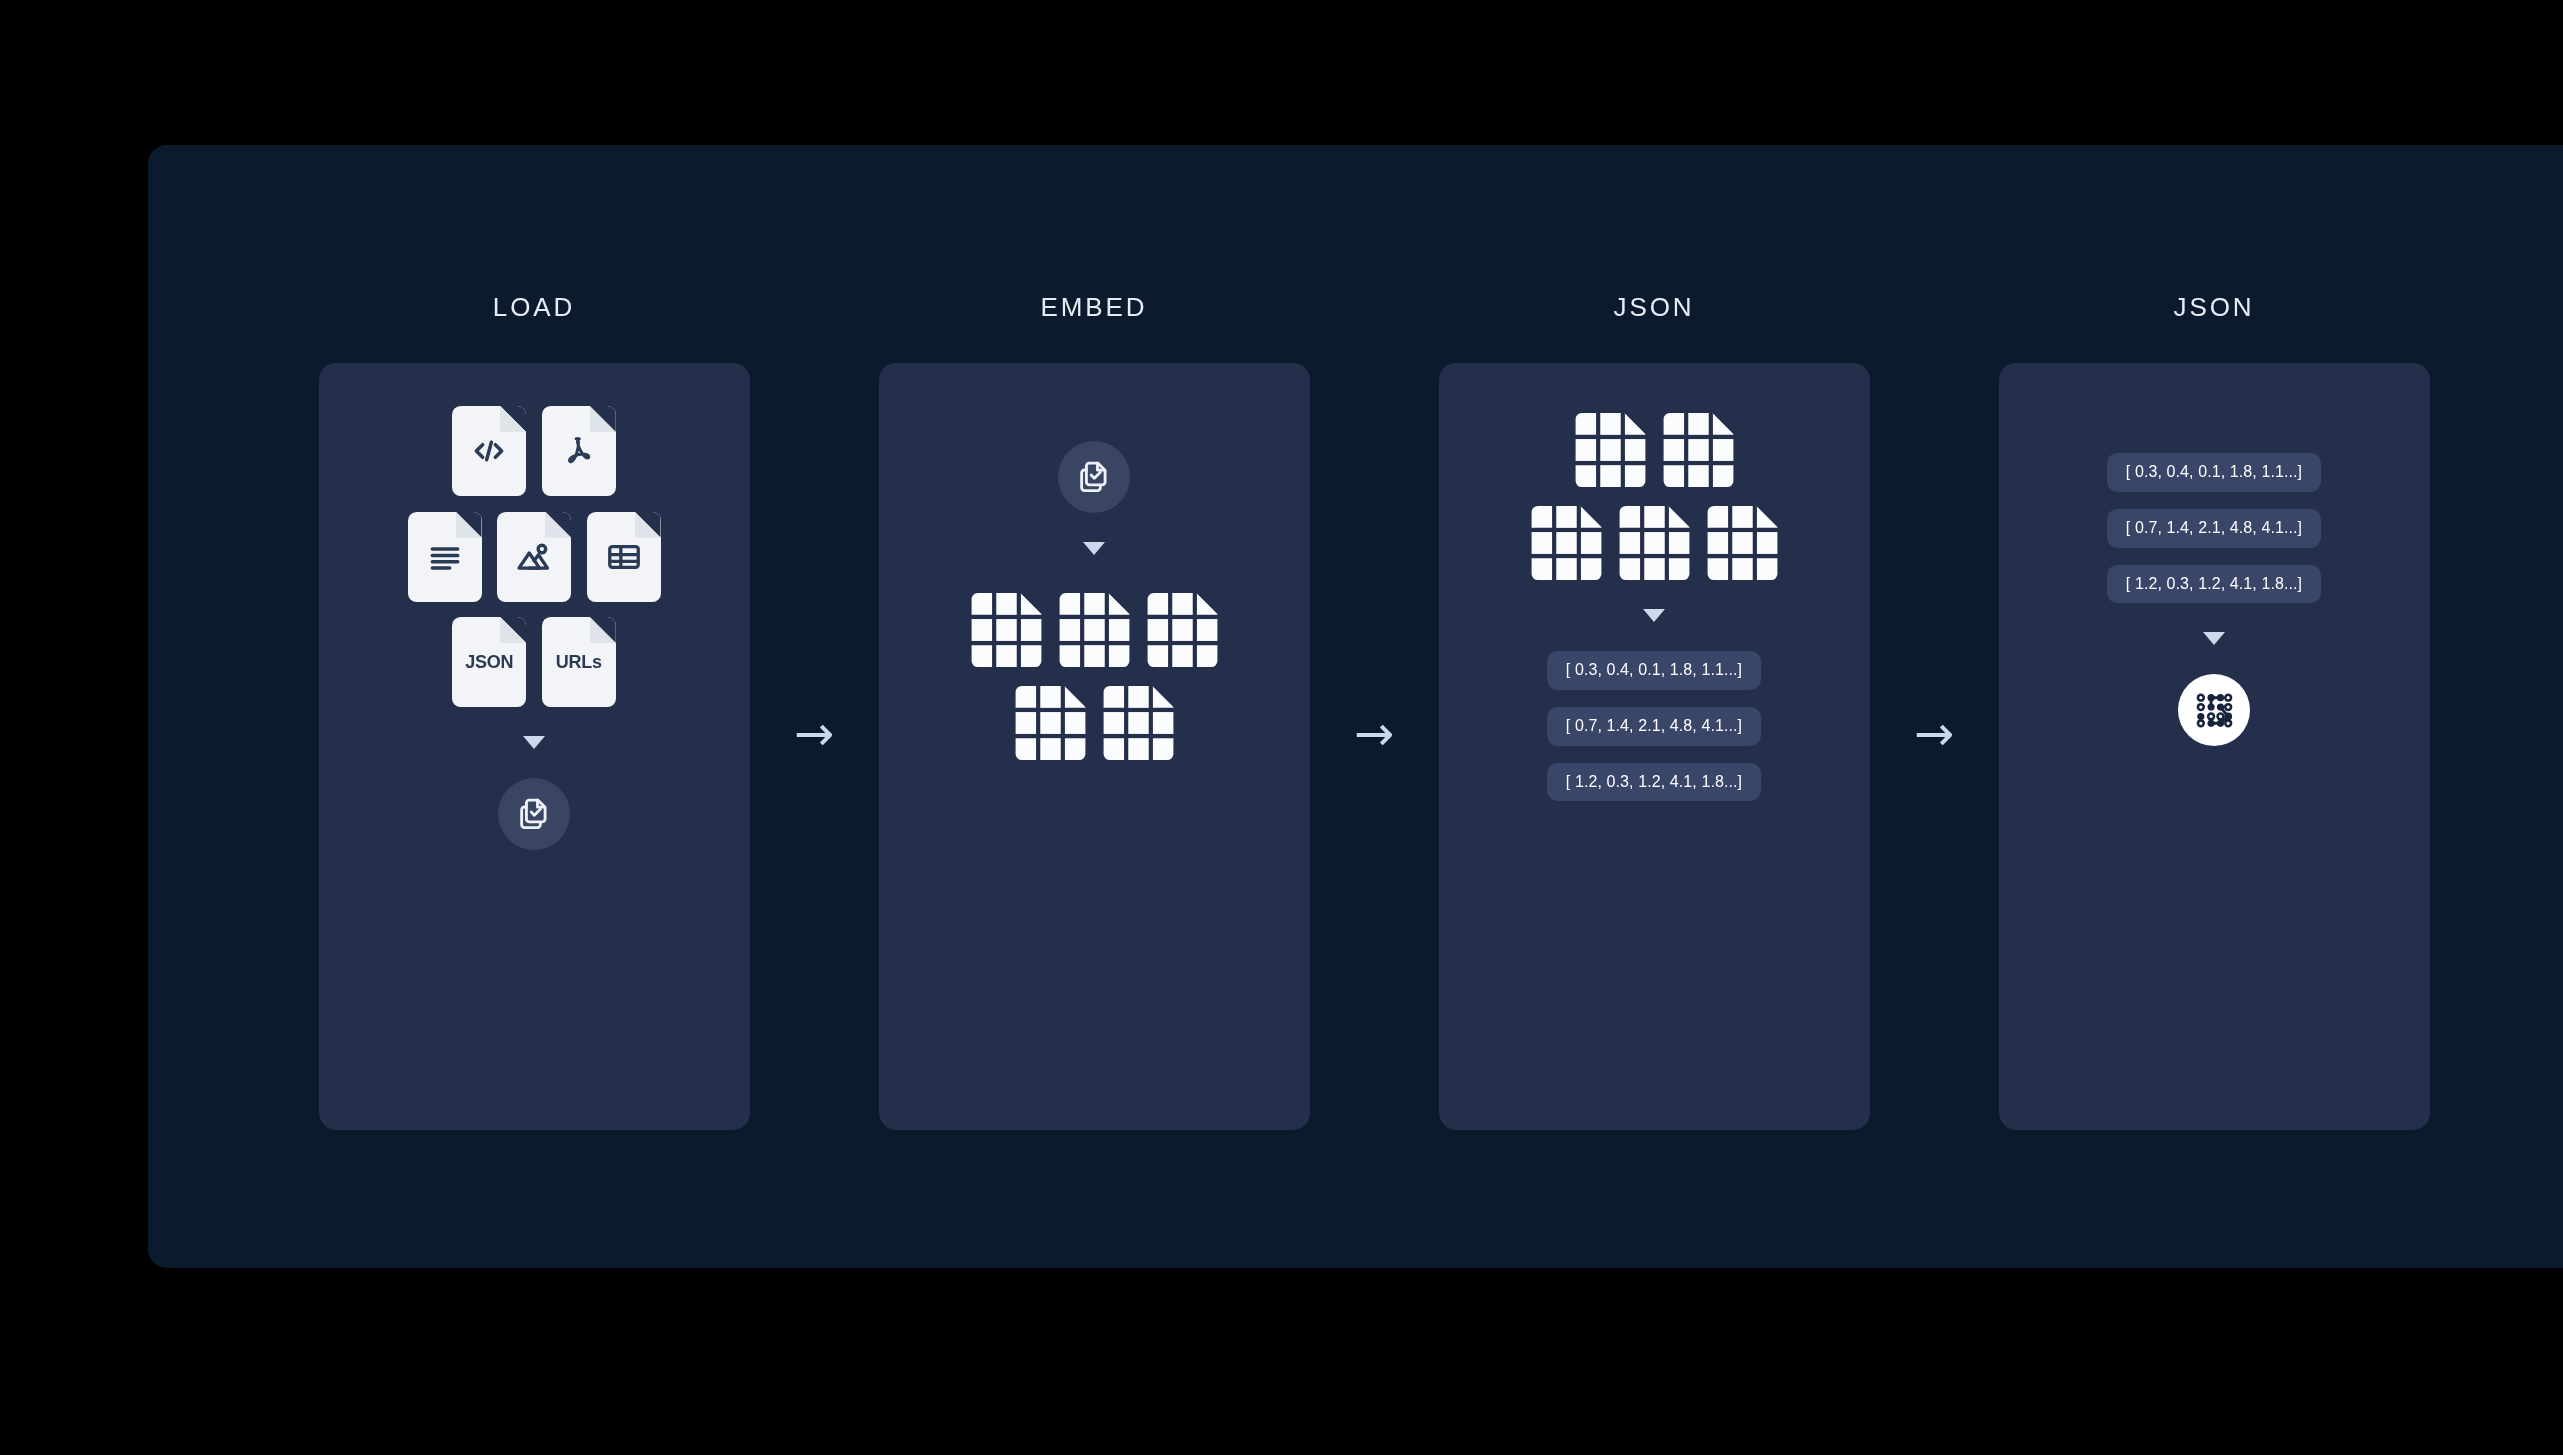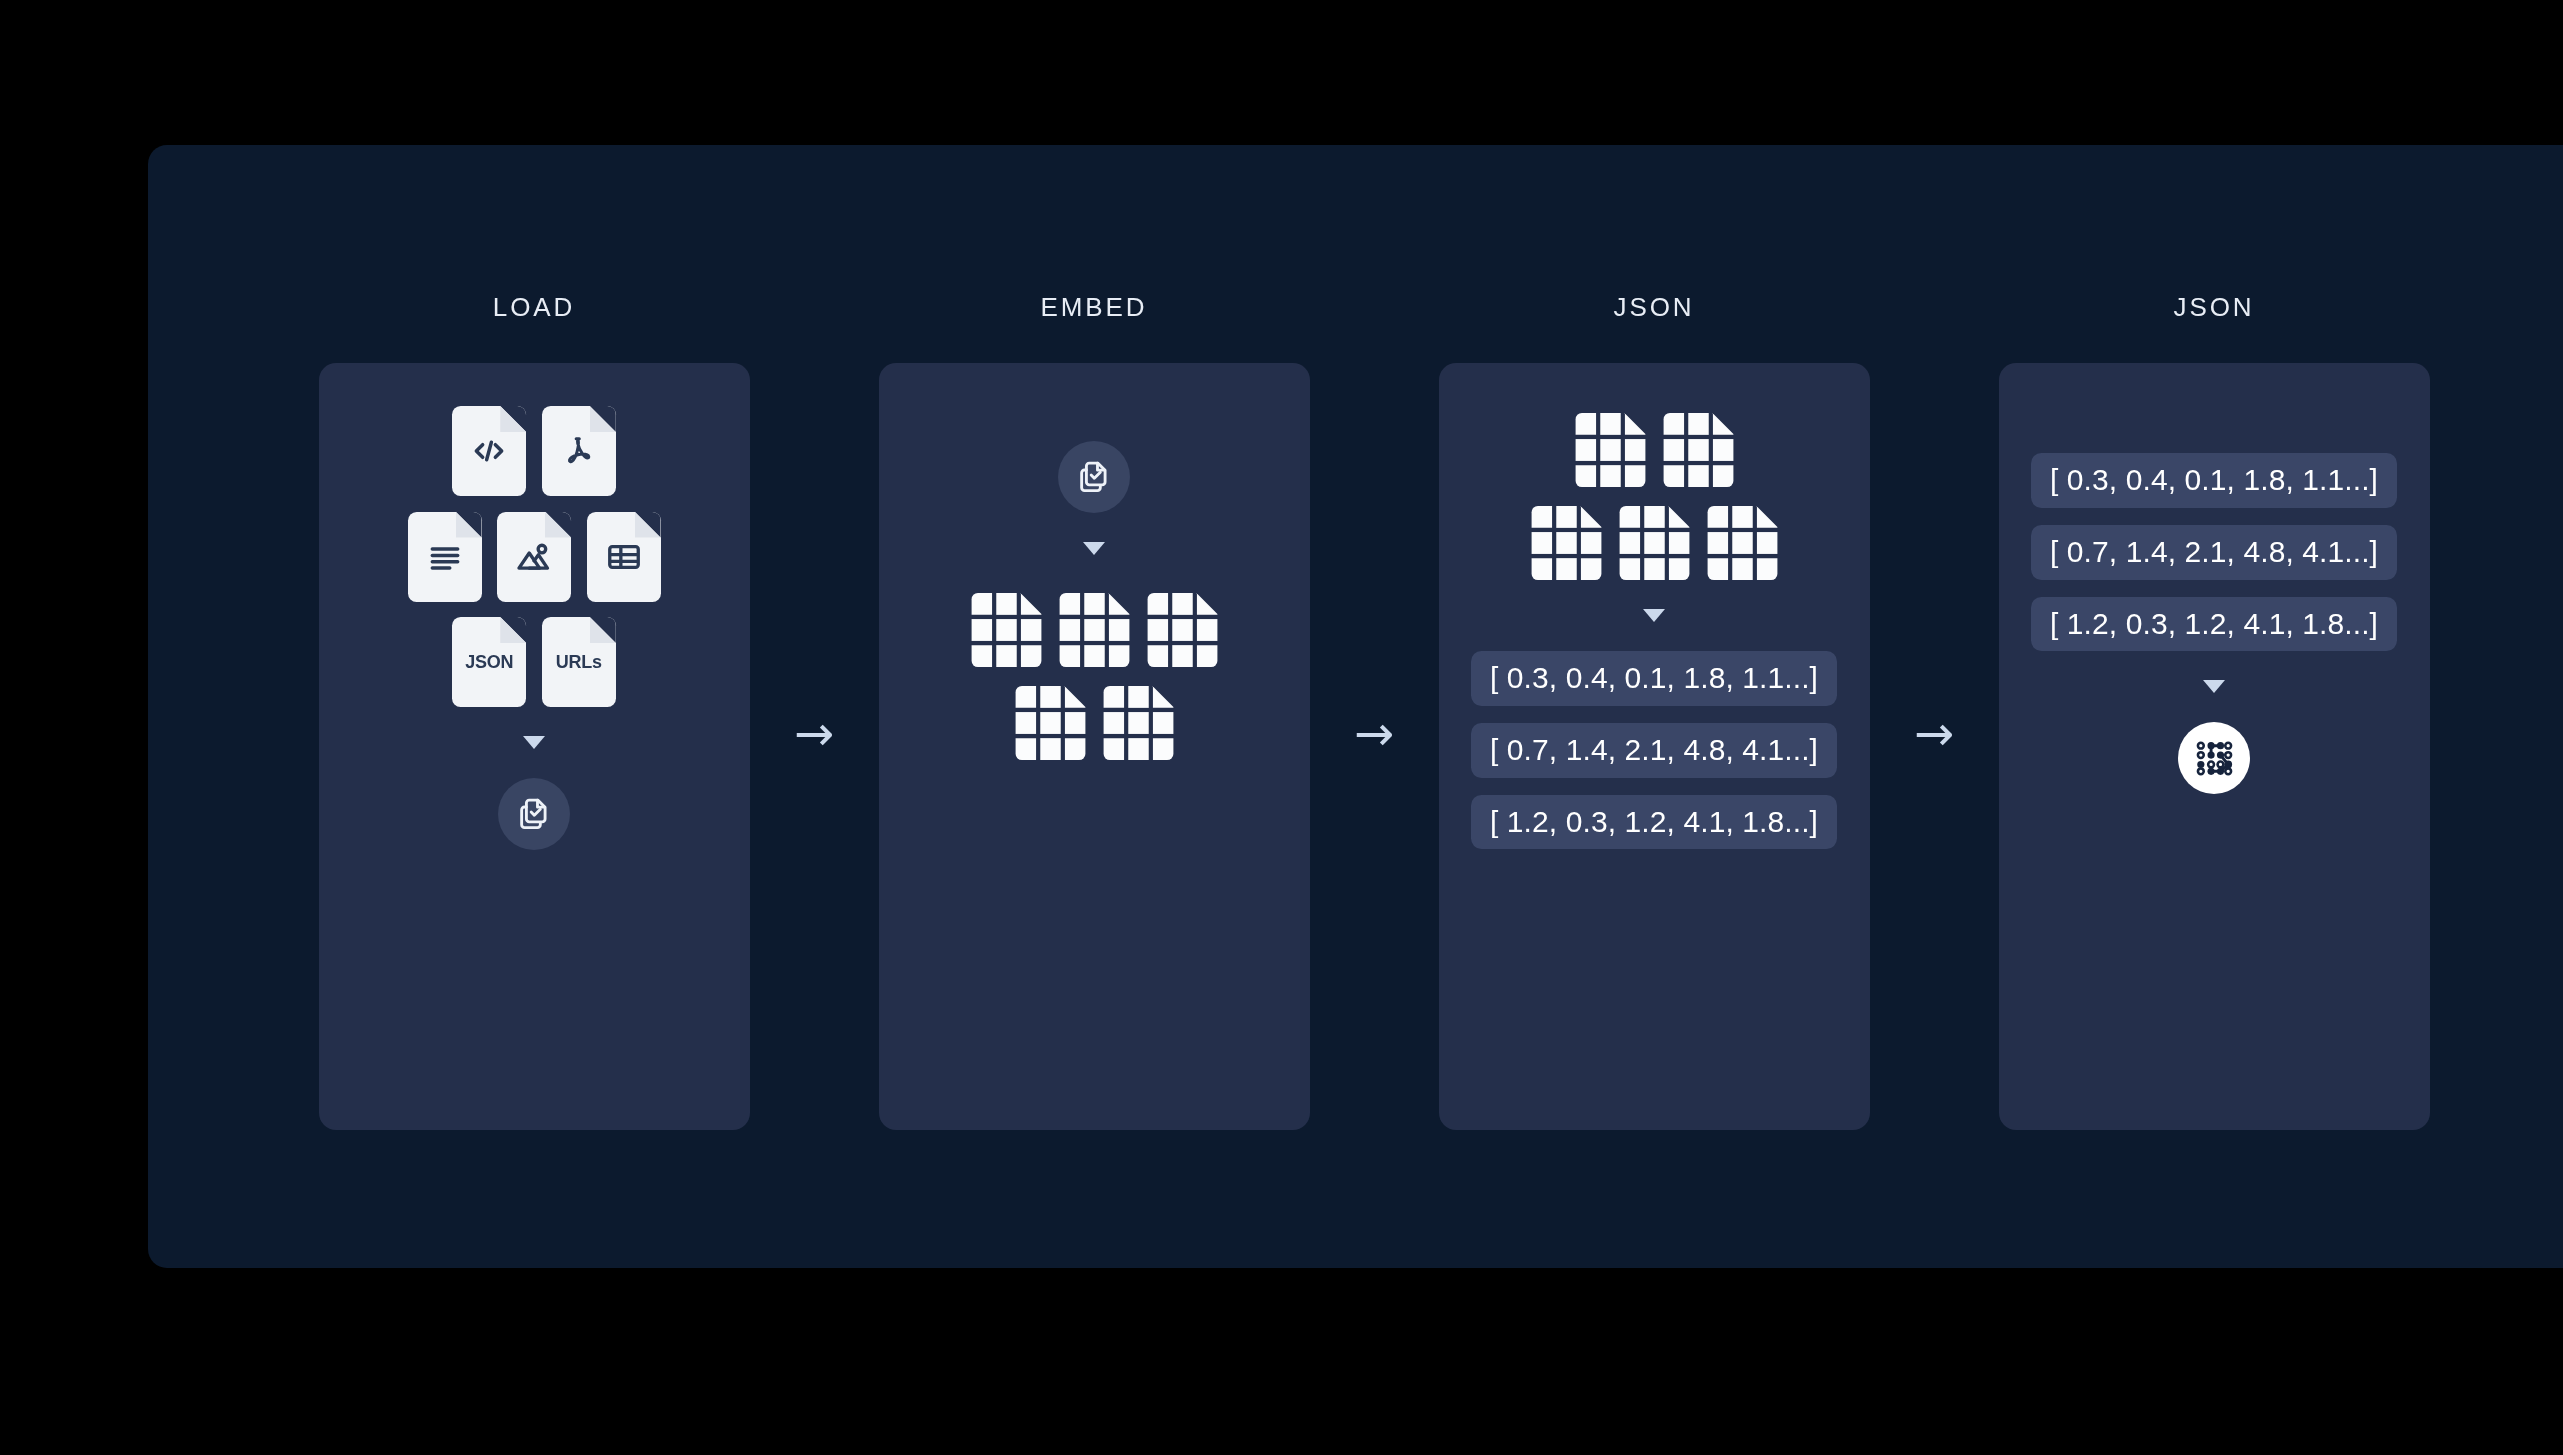--- a/index.html
+++ b/index.html
@@ -143,21 +143,21 @@
   .chunk-rows { display:flex; flex-direction:column; align-items:center; gap:19px; }
   .chunk-row { display:flex; gap:17px; justify-content:center; }
 
   
   .chips { display:flex; flex-direction:column; gap:17px; align-items:center; width:100%; }
   .chip {
     background:#3a4667;
     border-radius:10.4px;
     padding:10.4px 19px;
     color:#ffffff;
-    font-size:30px;
+    font-size:16px;
     letter-spacing:0.1px;
     white-space:nowrap;
     text-align:left;
   }
   .gap-md { height:29px; }
   .gap-lg { height:38px; }
   .spacer { flex:1; }
 </style>
 </head>
 <body>

